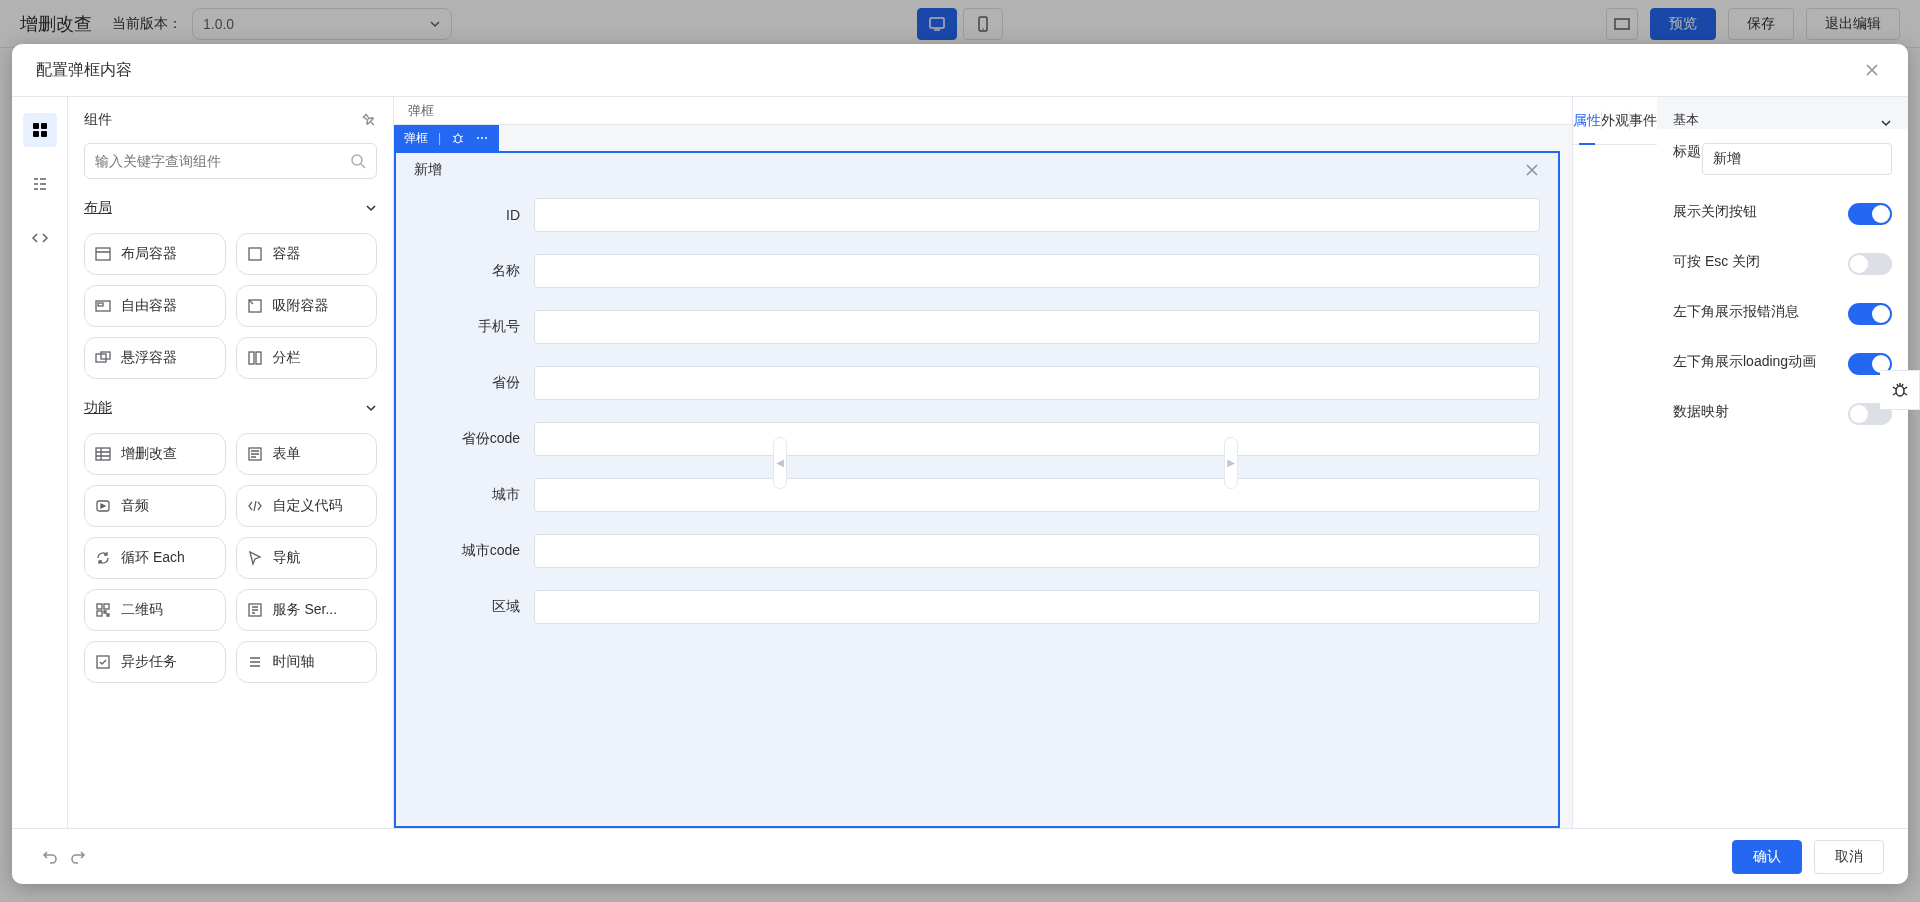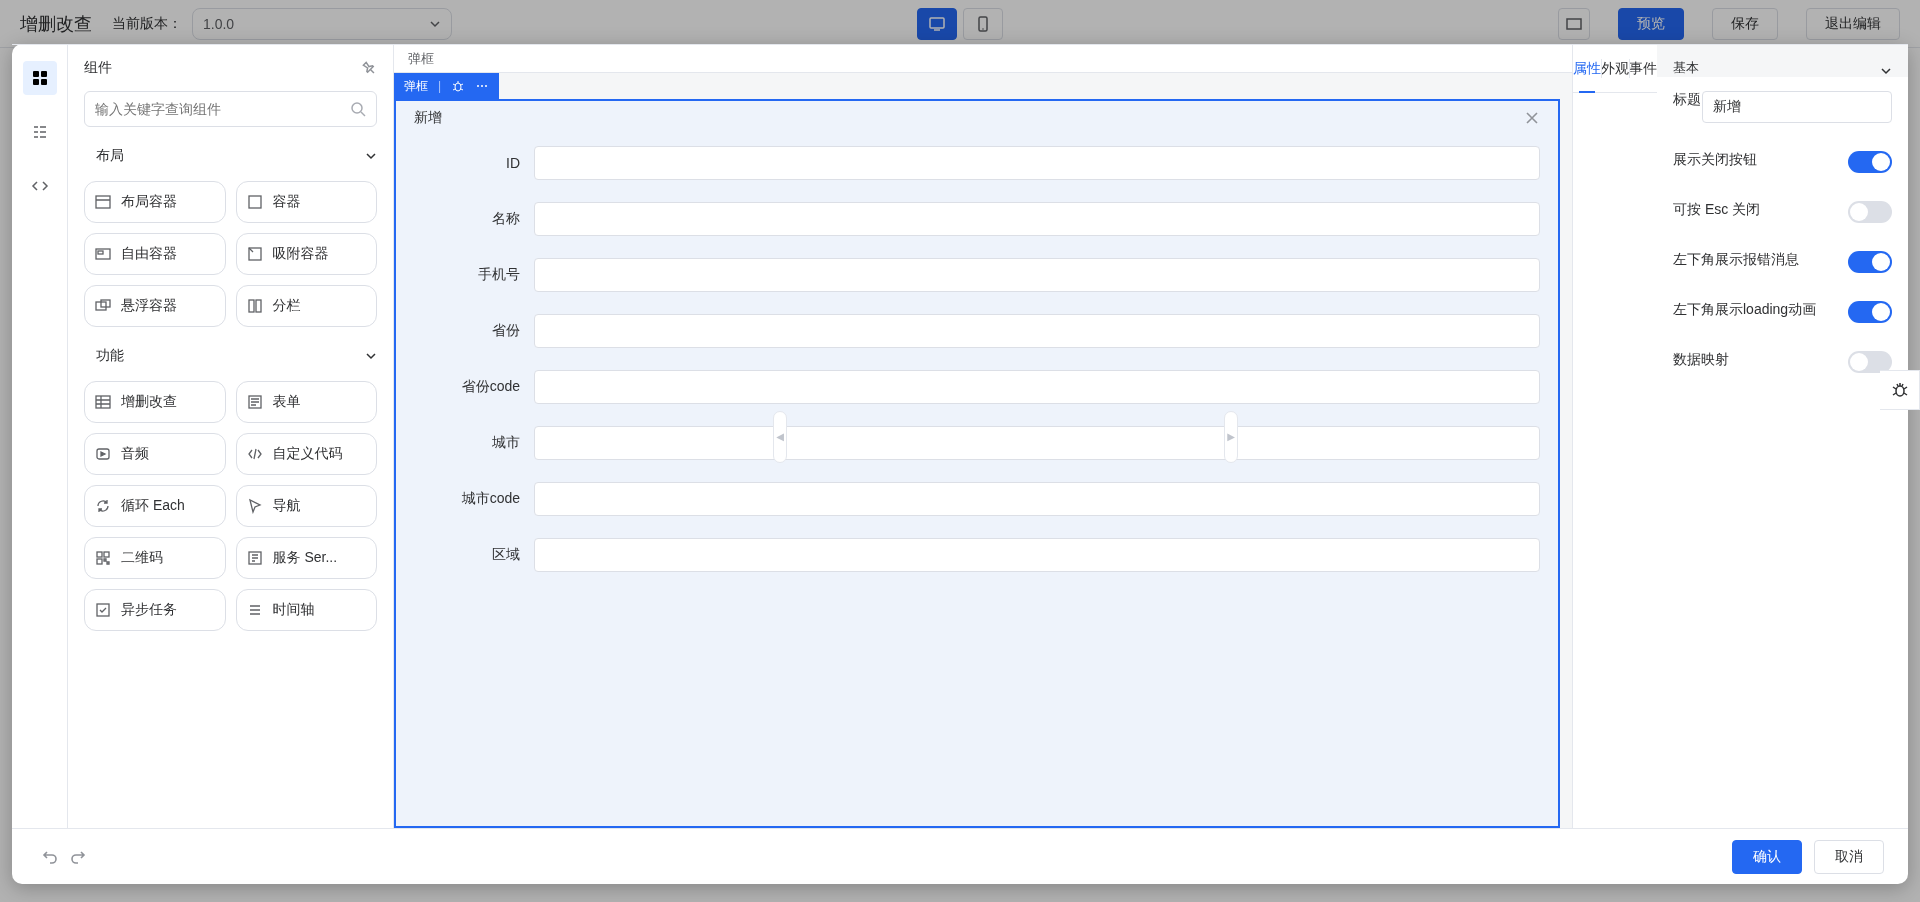--- a/index.html
+++ b/index.html
@@ -8,21 +8,21 @@
 
 .backdrop{position:absolute;inset:0;background:#fff;}
 .backdrop::after{content:"";position:absolute;inset:0;background:rgba(0,0,0,0.3);}
 .topbar{height:48px;display:flex;align-items:center;padding:0 20px;background:#fff;border-bottom:1px solid #e4e7ed;position:relative;}
 .topbar .title{font-size:18px;font-weight:500;margin-right:20px;}
 .topbar .verlabel{margin-right:10px;}
 .topbar .versel{width:260px;height:32px;border:1px solid #dcdfe6;border-radius:8px;padding:0 10px;display:flex;align-items:center;justify-content:space-between;color:#606266;}
 .topbar .devices{position:absolute;left:50%;transform:translateX(-50%);display:flex;gap:6px;}
 .devices .dev{width:40px;height:32px;border:1px solid #dcdfe6;border-radius:4px;display:flex;align-items:center;justify-content:center;color:#606266;}
 .devices .dev.active{background:#2468f2;border-color:#2468f2;color:#fff;}
-.topbar .right{margin-left:auto;display:flex;gap:28px;align-items:center;}
+.topbar .right{margin-left:auto;display:flex;gap:12px;align-items:center;}
 .btn{height:32px;padding:0 18px;border:1px solid #dcdfe6;border-radius:4px;background:#fff;display:flex;align-items:center;justify-content:center;cursor:pointer;}
 .btn.primary{background:#2468f2;border-color:#2468f2;color:#fff;}
 .small-icon{width:32px;height:32px;border:1px solid #dcdfe6;border-radius:4px;display:flex;align-items:center;justify-content:center;color:#606266;}
 
 
 .modal{position:absolute;top:44px;left:12px;right:12px;bottom:18px;background:#fff;border-radius:10px;box-shadow:0 4px 20px rgba(0,0,0,0.25);display:flex;flex-direction:column;}
 .modal-head{height:52px;padding:0 24px;display:flex;align-items:center;justify-content:space-between;font-size:16px;}
 .modal-close{width:24px;height:24px;display:flex;align-items:center;justify-content:center;color:#909399;cursor:pointer;font-size:18px;}
 .modal-body{flex:1;display:flex;border-top:1px solid #e4e7ed;overflow:hidden;}
 .modal-foot{height:56px;border-top:1px solid #e4e7ed;display:flex;align-items:center;padding:0 24px;}
@@ -34,21 +34,21 @@
 .rail{width:56px;border-right:1px solid #e4e7ed;display:flex;flex-direction:column;align-items:center;padding-top:16px;gap:20px;}
 .rail .ritem{width:34px;height:34px;display:flex;align-items:center;justify-content:center;border-radius:4px;color:#606266;cursor:pointer;}
 .rail .ritem.active{background:#e6f0ff;color:#2468f2;}
 
 
 .comp-panel{width:326px;border-right:1px solid #e4e7ed;display:flex;flex-direction:column;padding:14px 16px;gap:14px;overflow:hidden;}
 .comp-head{display:flex;align-items:center;justify-content:space-between;}
 .comp-head .pin{color:#909399;cursor:pointer;transform:rotate(-45deg);}
 .searchbox{height:36px;border:1px solid #dcdfe6;border-radius:6px;display:flex;align-items:center;padding:0 10px;color:#a8abb2;}
 .searchbox input{border:0;outline:0;flex:1;font-size:14px;background:transparent;}
-.sec-head{display:flex;align-items:center;justify-content:space-between;font-size:14px;margin:6px 0 2px 12px;cursor:pointer;}
+.sec-head{display:flex;align-items:center;justify-content:space-between;font-size:14px;margin:6px 0 2px 0;cursor:pointer;text-decoration:underline;}
 .grid2{display:grid;grid-template-columns:1fr 1fr;gap:10px;}
 .comp-item{height:42px;border:1px solid #dcdfe6;border-radius:12px;display:flex;align-items:center;gap:10px;padding:0 10px;cursor:pointer;color:#303133;white-space:nowrap;overflow:hidden;text-overflow:ellipsis;}
 .comp-item .ci{width:16px;height:16px;color:#606266;flex-shrink:0;}
 
 
 .canvas{flex:1;display:flex;flex-direction:column;background:#f5f6f7;position:relative;}
 .crumb{height:28px;background:#fff;border-bottom:1px solid #e4e7ed;display:flex;align-items:center;padding:0 14px;font-size:13px;color:#606266;}
 .canvas-inner{flex:1;position:relative;padding:0 0 0 0;}
 .tagbar{position:absolute;top:0;left:0;height:26px;background:#2468f2;color:#fff;display:flex;align-items:center;font-size:12px;padding:0 10px 0 10px;gap:10px;z-index:2;}
 .tagbar .sep{opacity:.6;}
@@ -131,20 +131,28 @@
 </div>
 
 <div class="floatbug">
   <svg width="20" height="20" viewBox="0 0 20 20">
       <ellipse cx="10" cy="11" rx="4" ry="5" fill="none" stroke="currentColor" stroke-width="1.5"></ellipse>
       <path d="M6 9l-3-2M14 9l3-2M6 13l-3 2M14 13l3 2M10 6V3M7 4l1 2M13 4l-1 2" stroke="currentColor" stroke-width="1.5" fill="none"></path>
     </svg>
 </div>
 
 <div class="modal">
+  <div class="modal-head">
+    <span>配置弹框内容</span>
+    <div class="modal-close">
+      <svg width="16" height="16" viewBox="0 0 16 16">
+          <path d="M3 3l10 10M13 3L3 13" stroke="currentColor" stroke-width="1.6"></path>
+        </svg>
+    </div>
+  </div>
 
   <div class="modal-body">
 
     <div class="rail">
       <div class="ritem active">
         <svg width="18" height="18" viewBox="0 0 18 18">
             <rect x="2" y="2" width="6" height="6" rx="1"></rect>
             <rect x="10" y="2" width="6" height="6" rx="1"></rect>
             <rect x="2" y="10" width="6" height="6" rx="1"></rect>
             <rect x="10" y="10" width="6" height="6" rx="1"></rect>

